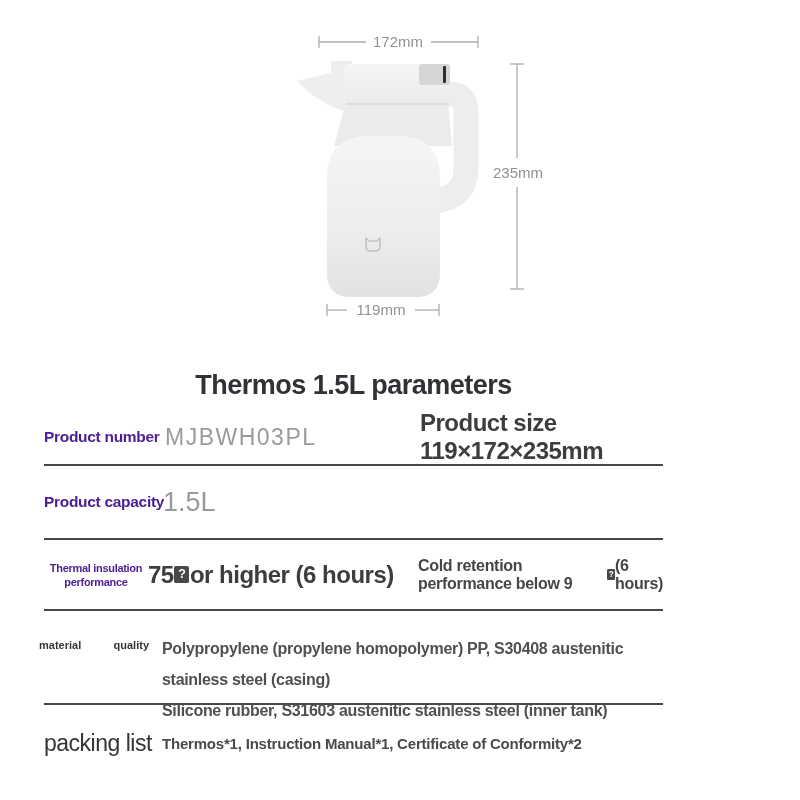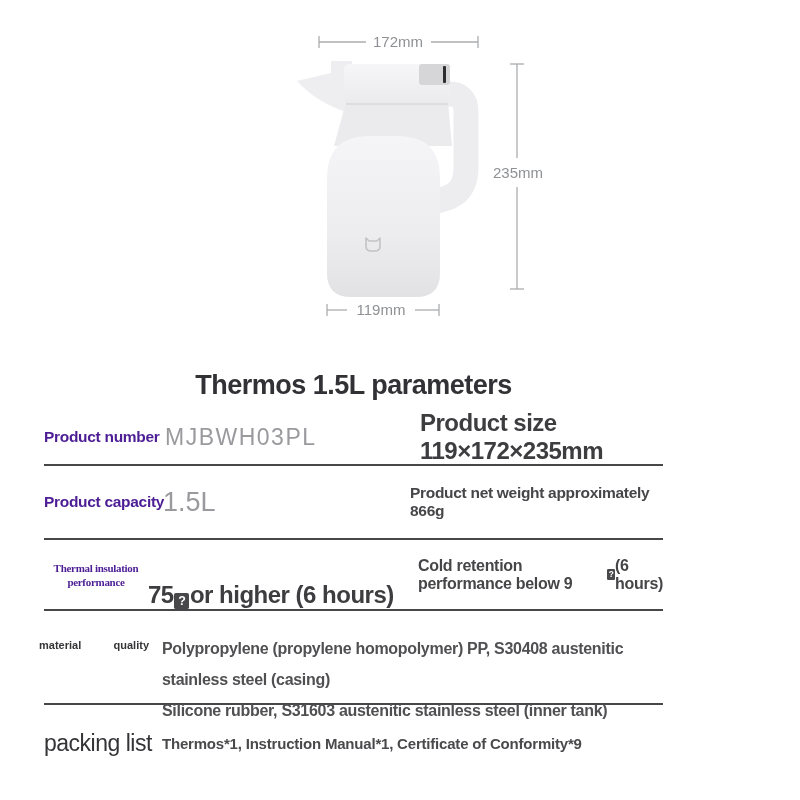--- a/index.html
+++ b/index.html
@@ -18,21 +18,21 @@
     letter-spacing:-0.5px; color:#323236;
   }
   
   .table { position:absolute; left:44px; right:44px; top:410px; }
   .row { position:relative; border-bottom:2px solid #47474a; }
   .row.last { border-bottom:none; }
   .r1 { height:56px; } .r2 { height:74px; } .r3 { height:71px; }
   .r4 { height:94px; } .r5 { height:76px; }
   .cell { position:absolute; top:0; bottom:0; display:flex; align-items:center; }
   .lab   { left:0; font-weight:700; font-size:15.5px; letter-spacing:-0.3px; color:#4c1d95; }
-  .lab-sm { font-size:11px; line-height:14px; text-align:center; display:block;font-family:Liberation Serif, serif; }
+  .lab-sm { font-size:11px; line-height:14px; text-align:center; display:block; }
   .val-muted { color:#9a9a9e; font-weight:400; }
   .big { font-size:24px; font-weight:700; letter-spacing:-0.5px; color:#3d3d40; }
   .mid { font-size:16px; font-weight:700; letter-spacing:-0.3px; color:#464649; }
   .tofu {
     display:inline-block; background:#48484b; color:#ffffff;
     font-size:0.52em; width:1.18em; height:1.3em; line-height:1.3em;
     text-align:center; border-radius:0.15em; vertical-align:0.09em;
     margin:0 0.06em; font-weight:700;
   }
   .mat-label { position:absolute; left:-5px; top:28px; width:110px;
@@ -114,31 +114,30 @@
         <span class="val-muted">MJBWH03PL</span>
       </div>
       <div class="cell big" style="left:376px;">Product size 119×172×235mm</div>
     </div>
 
     <div class="row r2">
       <div class="cell lab">Product capacity</div>
       <div class="cell" style="left:119px; font-size:27px;">
         <span class="val-muted">1.5L</span>
       </div>
-      <div class="cell mid" style="left:366px; font-size:15.5px;">Product net weight approximately 866g</div>
     </div>
 
     <div class="row r3">
       <div class="cell" style="left:0; width:104px; justify-content:center;">
         <span class="lab lab-sm" style="position:static;">
           <span>Thermal insulation</span><br>
           <span>performance</span>
         </span>
       </div>
-      <div class="cell big" style="left:104px;align-items:flex-end;">
+      <div class="cell big" style="left:104px;">
         <span>75</span>
           <span class="tofu">?</span>
           <span> or higher (6 hours)</span>
       </div>
       <div class="cell mid" style="left:374px;">
         <span>Cold retention performance below 9</span>
           <span class="tofu">?</span>
           <span> (6 hours)</span>
       </div>
     </div>
@@ -149,17 +148,17 @@
         <span>quality</span>
       </div>
       <div class="mat-text">
         <span>Polypropylene (propylene homopolymer) PP, S30408 austenitic stainless steel (casing)</span><br>
         <span>Silicone rubber, S31603 austenitic stainless steel (inner tank)</span>
       </div>
     </div>
 
     <div class="row r5 last">
       <div class="cell pack-lab" style="left:0;">packing list</div>
-      <div class="cell pack-val" style="left:118px;">Thermos*1, Instruction Manual*1, Certificate of Conformity*9</div>
+      <div class="cell pack-val" style="left:118px;">Thermos*1, Instruction Manual*1, Certificate of Conformity*2</div>
     </div>
 
   </div>
 </div>
 
 </body></html>

